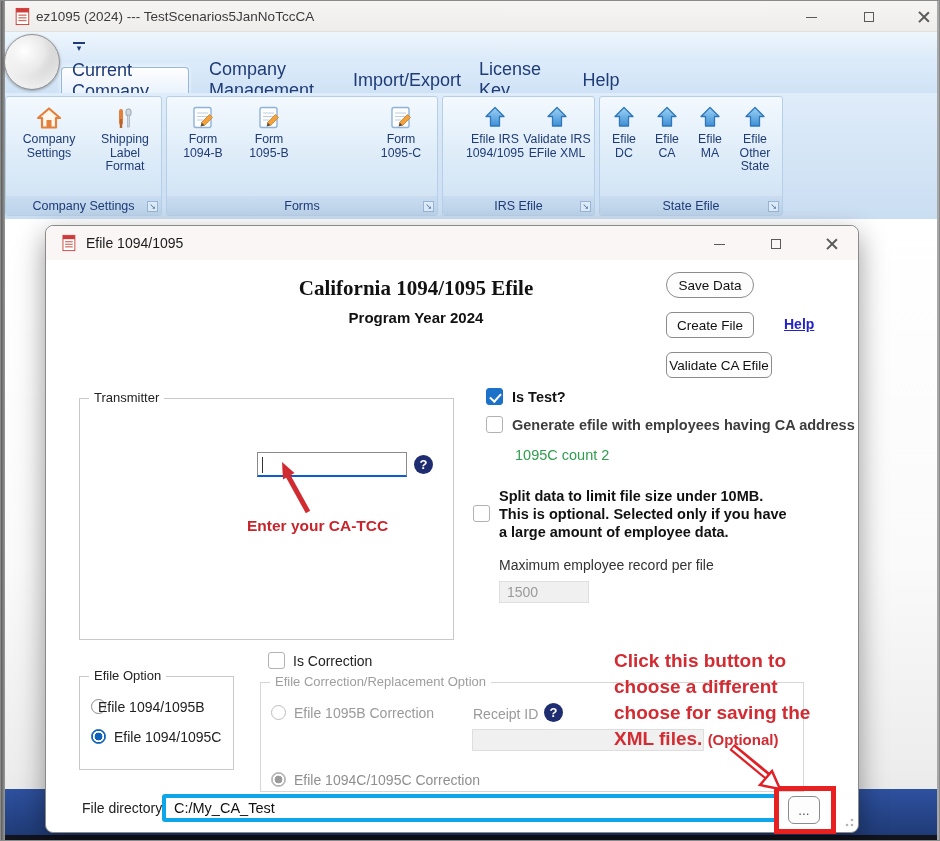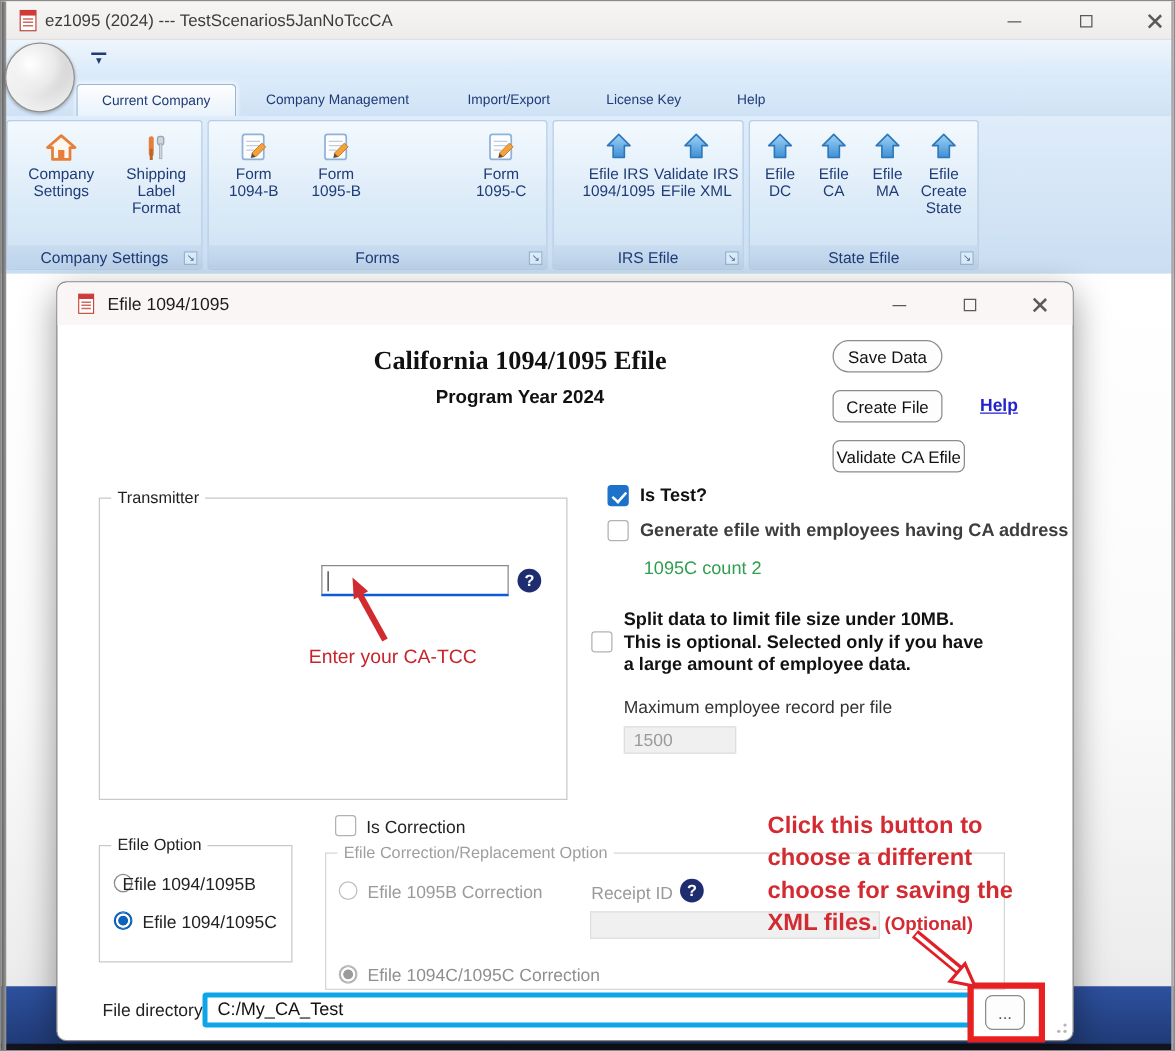--- a/index.html
+++ b/index.html
@@ -18,21 +18,21 @@
   .glyph-max{width:10px;height:10px;border:1.4px solid #5a5a5a;}
   .glyph-close{position:relative;width:12px;height:12px;}
   .glyph-close::before,.glyph-close::after{content:"";position:absolute;left:5px;top:-1px;width:1.6px;height:14px;background:#5a5a5a;}
   .glyph-close::before{transform:rotate(45deg);}  .glyph-close::after{transform:rotate(-45deg);}
   .qatrow{left:0;top:31px;width:940px;height:31px;background:linear-gradient(#eef6fd,#d9e9f9);}
   .orb{left:3px;top:33px;width:56px;height:56px;border-radius:50%;z-index:6;
        background:radial-gradient(circle at 35% 30%,#ffffff 0%,#e9e9e9 40%,#b9b9b9 75%,#8f8f8f 100%);
        border:1px solid #8f8f8f;box-shadow:inset 0 -10px 14px rgba(255,255,255,.8),0 1px 3px rgba(0,0,0,.3);}
   .qat-caret{left:72px;top:41px;width:12px;text-align:center;color:#1f3c77;font-size:9px;line-height:9px;border-top:2px solid #1f3c77;}
   .tabrow{left:0;top:62px;width:940px;height:30px;background:linear-gradient(#dcebfa,#cfe2f5);}
-  .rtab{top:66px;height:26px;display:flex;align-items:center;justify-content:center;font-size:11px;color:#1f3c77;padding:0 10px;text-align:right;}
+  .rtab{top:66px;height:26px;display:flex;align-items:center;justify-content:center;font-size:18px;color:#1f3c77;padding:0 10px;}
   .rtab.active{background:linear-gradient(#fefefe,#e9f2fc);border:1px solid #96b7dc;border-bottom:none;border-radius:4px 4px 0 0;box-shadow:0 0 4px rgba(255,255,255,.9);}
   .ribbon{left:0;top:92px;width:940px;height:126px;background:linear-gradient(#dfecfa,#cadef2);}
   .rgroup{top:95px;height:120px;background:linear-gradient(#f3f9fe,#dcebf8 55%,#cde1f3);border:1px solid #b6cfe8;border-radius:3px;}
   .rgrouplabel{position:absolute;left:0;right:0;bottom:0;height:19px;background:linear-gradient(#c9dcf0,#bcd3ea);
        color:#1f3c77;font-size:12.5px;display:flex;align-items:center;justify-content:center;border-radius:0 0 3px 3px;}
   .launcher{position:absolute;right:3px;bottom:3px;width:11px;height:11px;border:1px solid #9ab4d2;color:#4f6f9d;
        font-size:8px;line-height:9px;text-align:center;background:#dcebf8;}
   .rbtn{position:absolute;top:4px;display:flex;flex-direction:column;align-items:center;gap:2px;cursor:default;}
   .rbtn .ric{height:30px;display:flex;align-items:flex-end;justify-content:center;}
   .rbtn .rlbl{font-size:12.3px;line-height:13.5px;color:#1f3c77;text-align:center;}
@@ -61,21 +61,21 @@
   .cb.checked::after{content:"";position:absolute;left:5px;top:2px;width:5px;height:9px;border:solid #fff;border-width:0 2px 2px 0;transform:rotate(42deg);}
   .radio{width:15px;height:15px;border-radius:50%;border:1px solid #8a8a8a;background:#fff;}
   .radio.sel{border:1px solid #0f62ba;background:radial-gradient(circle,#0f62ba 0 3.6px,#ffffff 4.2px 5.4px,#0f62ba 6px);}
   .radio.dis{border-color:#bdbdbd;}
   .radio.dis.sel{border-color:#b5b5b5;background:radial-gradient(circle,#9b9b9b 0 3.6px,#ffffff 4.2px 5.4px,#b5b5b5 6px);}
   .qicon{width:19px;height:19px;border-radius:50%;background:#1d2d70;color:#fff;font-weight:bold;font-size:13px;
        display:flex;align-items:center;justify-content:center;}
   .lbl{font-size:14px;color:#222;}
   .lbl.b{font-weight:bold;color:#111;}
   .lbl.gray{color:#9a9a9a;}
-  .redtext{color:#c8242c;font-weight:normal;}
+  .redtext{color:#c8242c;font-weight:bold;}
   .input{background:#fff;border:1px solid #8a8a8a;}
   .input.disabled{background:#f0f0f0;border:1px solid #dedede;color:#9a9a9a;}
   .redbox{border:5px solid #e8201f;}
   input.real{font-family:"Liberation Sans",sans-serif;font-size:14.5px;color:#111;border:4px solid #0ea5e9;border-radius:3px;padding:0 8px;outline:none;}
 </style>
 </head>
 <body>
 
 <div id="screen">
 
@@ -252,21 +252,21 @@
           </svg>
         </span>
       <span class="rlbl">Efile MA</span>
     </div>
     <div class="rbtn" style="left:130px;width:50px;">
       <span class="ric">
           <svg width="24" height="26" viewBox="0 0 24 26">
             <path d="M12 2.5 L21 11.5 H16.5 V21 H7.5 V11.5 H3 Z" fill="url(#gUp)" stroke="#2f77b8" stroke-width="1.3" stroke-linejoin="round"></path>
           </svg>
         </span>
-      <span class="rlbl">Efile Create State</span>
+      <span class="rlbl">Efile Other State</span>
     </div>
     <div class="rgrouplabel">
         <span>State Efile</span>
       </div>
     <span class="launcher">↘</span>
   </div>
 
   <div class="abs workarea"></div>
   <div class="abs bluestrip"></div>
   <div class="abs darkline"></div>

